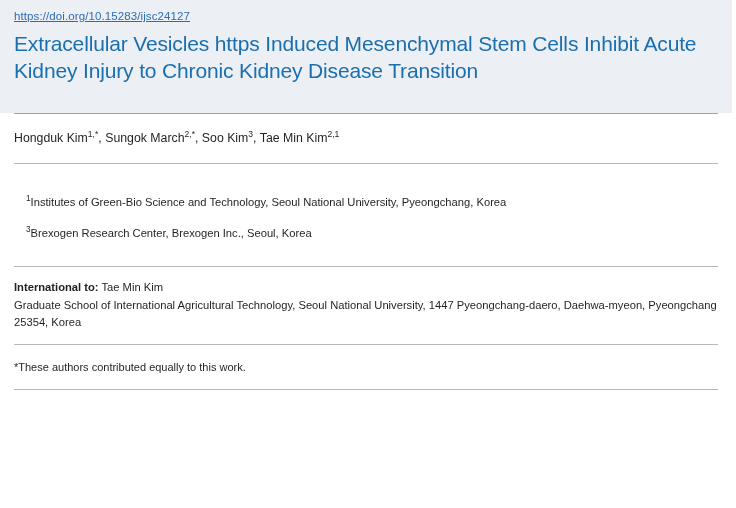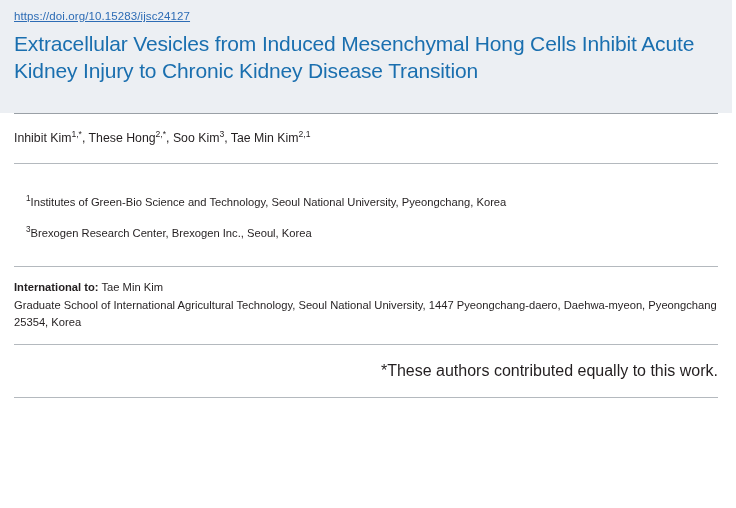--- a/index.html
+++ b/index.html
@@ -93,50 +93,49 @@
     padding-bottom: 12px;
   }
   .corr-label {
     font-weight: bold;
   }
   .email-link {
     color: #2d6cb5;
     text-decoration: underline;
   }
   .equal-note {
-    font-size: 16px;
+    font-size: 11px;
     line-height: 1.5;
     padding-top: 14px;
     padding-bottom: 14px;
-    text-align: right;
   }
   .history {
     font-size: 11.2px;
     line-height: 1.5;
     padding-top: 12px;
   }
   .history b {
     font-weight: bold;
   }
   .spacer-sm { height: 4px; }
 </style>
 </head>
 <body>
 
 <div class="page">
 
   <div class="header-band">
     <a class="doi-link" href="#">https://doi.org/10.15283/ijsc24127</a>
-    <div class="article-title">Extracellular Vesicles from Induced Mesenchymal Hong Cells Inhibit Acute Kidney Injury to Chronic Kidney Disease Transition</div>
+    <div class="article-title">Extracellular Vesicles https Induced Mesenchymal Stem Cells Inhibit Acute Kidney Injury to Chronic Kidney Disease Transition</div>
   </div>
 
   <div class="rule"></div>
 
   <div class="section authors">
-    <span><span>Inhibit Kim</span><sup>1,*</sup><span>, </span></span><span><span>These Hong</span><sup>2,*</sup><span>, </span></span><span><span>Soo Kim</span><sup>3</sup><span>, </span></span><span><span>Tae Min Kim</span><sup>2,1</sup></span>
+    <span><span>Hongduk Kim</span><sup>1,*</sup><span>, </span></span><span><span>Sungok March</span><sup>2,*</sup><span>, </span></span><span><span>Soo Kim</span><sup>3</sup><span>, </span></span><span><span>Tae Min Kim</span><sup>2,1</sup></span>
   </div>
 
   <div class="rule thin"></div>
 
   <div class="section affiliations">
     <div class="spacer-sm"></div>
     <div><sup>1</sup><span>Institutes of Green-Bio Science and Technology, Seoul National University, Pyeongchang, Korea</span></div>
     <div><sup>3</sup><span>Brexogen Research Center, Brexogen Inc., Seoul, Korea</span></div>
   </div>
 

